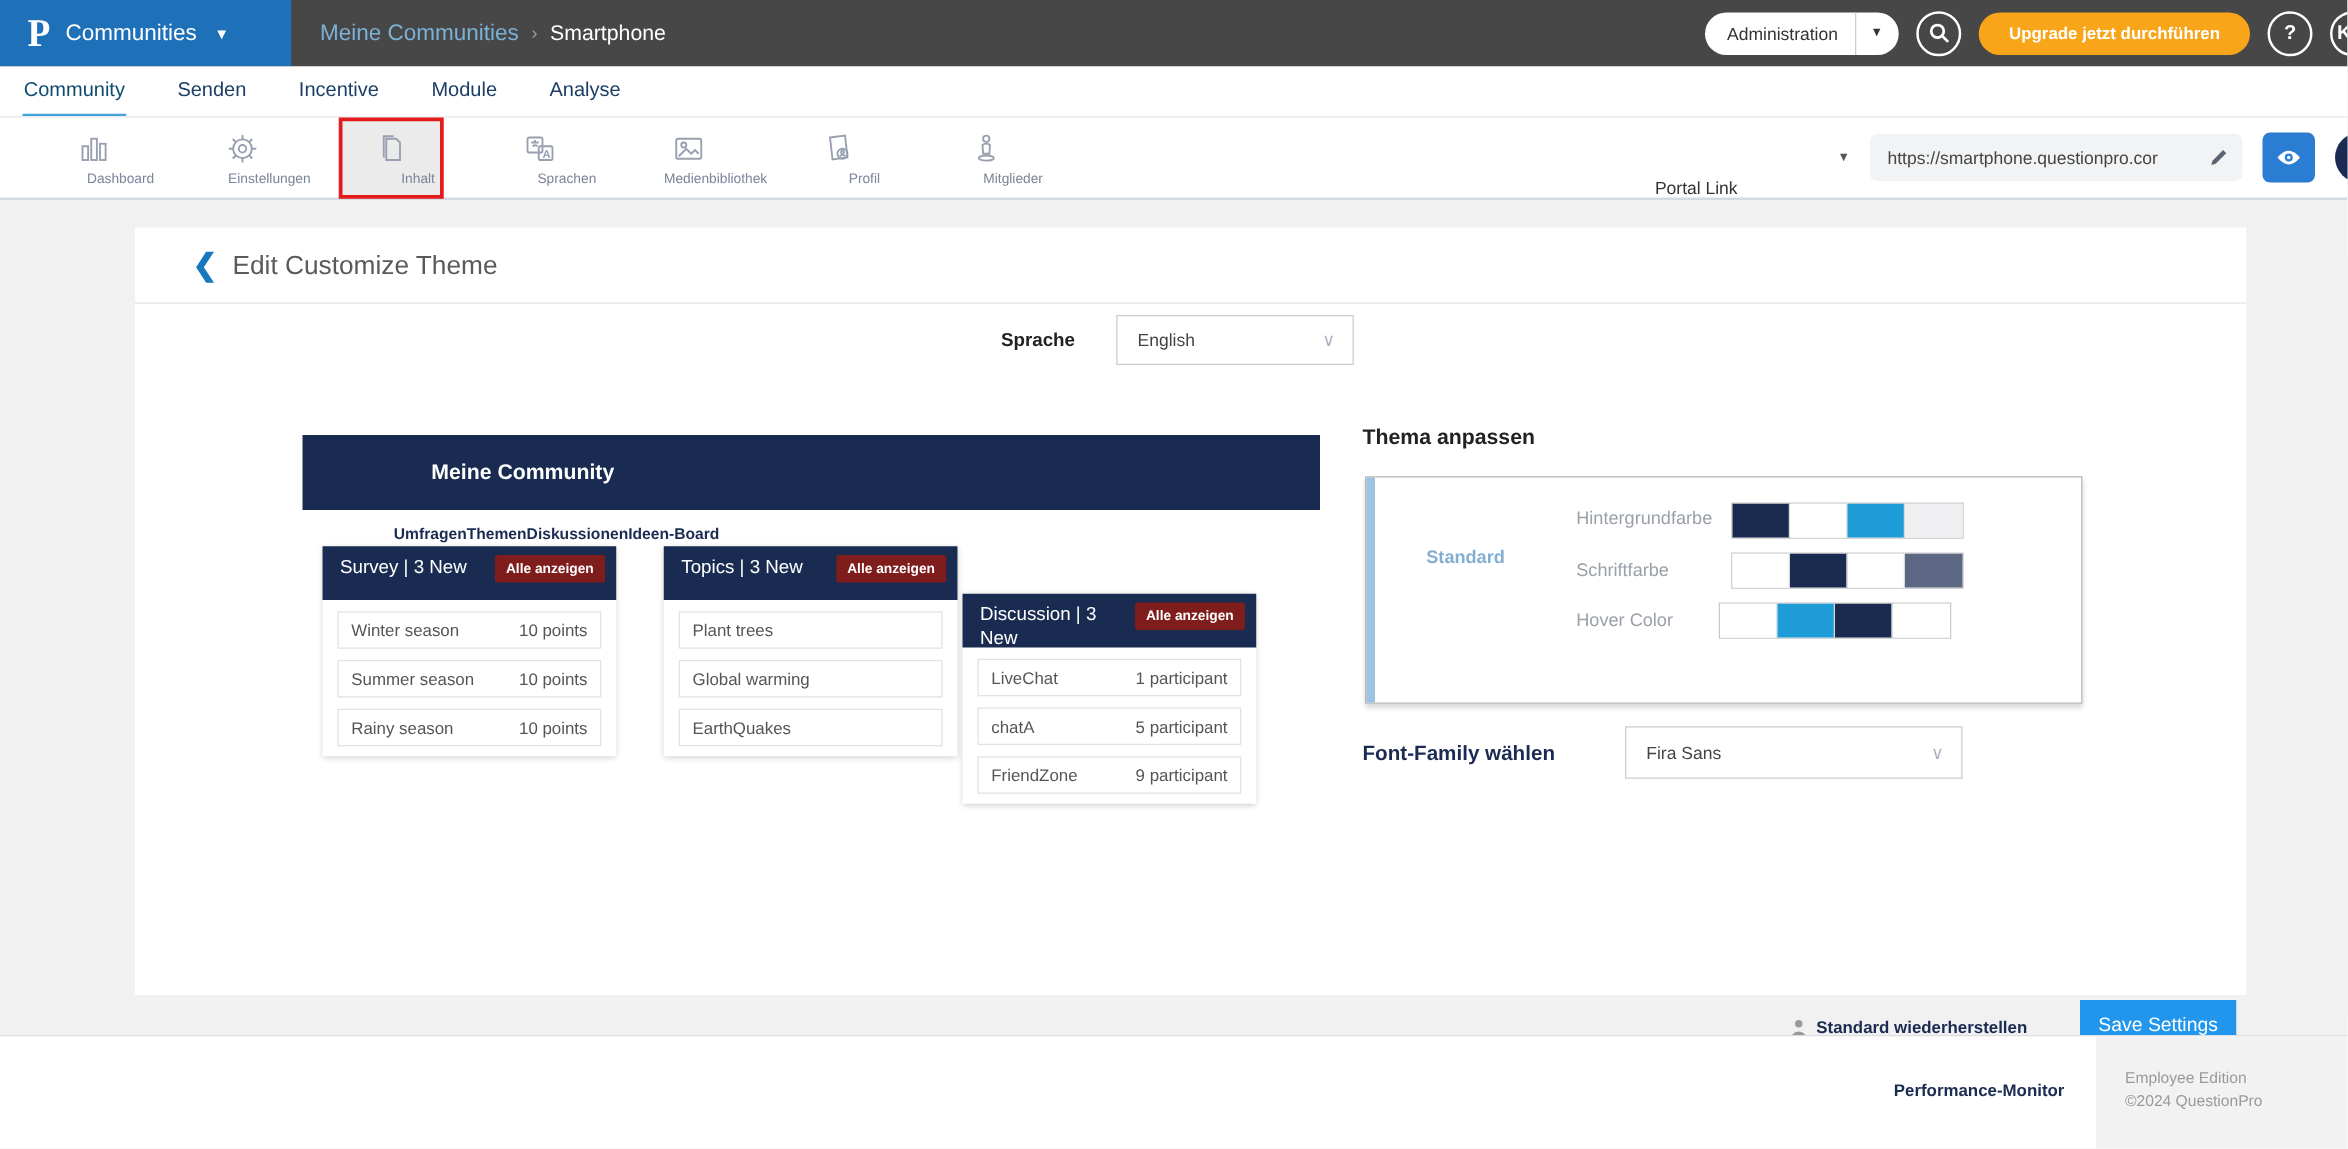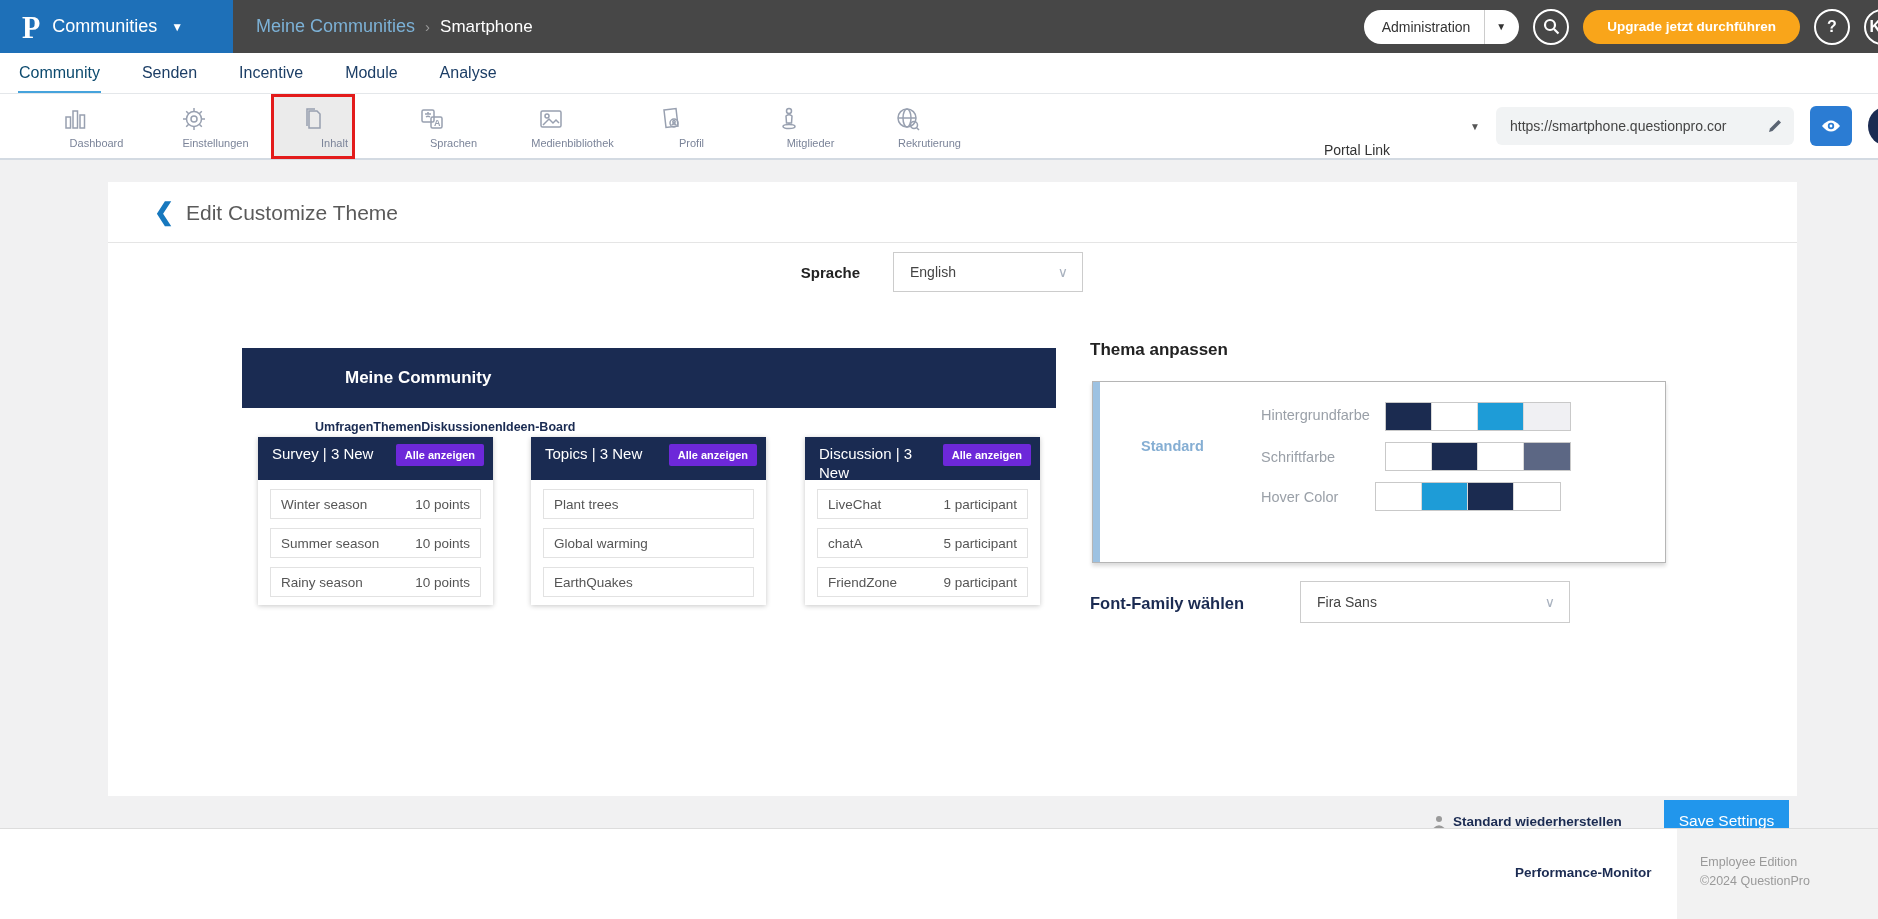--- a/index.html
+++ b/index.html
@@ -84,25 +84,25 @@
 
   
   .preview-header { position:absolute; left:134px; top:166px; width:814px; height:60px;
     background:#1a2b52; display:flex; align-items:center; }
   .preview-title { color:#fff; font-weight:bold; font-size:17px; margin-left:103px; }
   .preview-nav { position:absolute; left:207px; top:238px; display:flex; }
   .preview-nav span { color:#1a2b52; font-weight:bold; font-size:12.5px; cursor:pointer; }
 
   .mini-card { position:absolute; top:255px; width:235px; height:168px; background:#fff;
     box-shadow:0 1px 5px rgba(0,0,0,0.22); }
-  .mc-1 { left:150px; } .mc-2 { left:423px; } .mc-3 { left:697px; }
+  .mc-1 { left:150px; } .mc-2 { left:423px; } .mc-3 { left:662px;margin-top:38px; }
   .mc-header { height:43px; background:#1a2b52; display:flex; align-items:flex-start;
     justify-content:space-between; padding:7px 9px 0 14px; overflow:hidden; }
   .mc-title { color:#fff; font-size:15px; line-height:19px; max-width:125px; }
-  .mc-action { background:#6d28d9; color:#fff; font-size:11px; font-weight:bold;
+  .mc-action { background:#7f1d1d; color:#fff; font-size:11px; font-weight:bold;
     border:none; padding:5px 9px; border-radius:2px; cursor:pointer; white-space:nowrap; }
   .mc-body { padding:9px 12px 0 12px; }
   .mc-item { border:1px solid #e2e2e2; height:30px; display:flex; align-items:center;
     justify-content:space-between; padding:0 10px; margin-bottom:9px; cursor:pointer; }
   .mc-item span { font-size:13.5px; color:#555; }
 
   
   .theme-title { position:absolute; left:982px; top:158px; font-size:17px;
     font-weight:bold; color:#222; }
   .theme-panel { position:absolute; left:984px; top:199px; width:574px; height:182px;
@@ -239,30 +239,20 @@
     </div>
     <div class="tool-item">
       <svg width="30" height="30" viewBox="0 0 30 30">
         <circle cx="15" cy="7" r="2.5"></circle>
         <path d="M12 12 Q15 9.5 18 12 L17.5 19 L12.5 19 Z"></path>
         <ellipse cx="15" cy="22.5" rx="6" ry="2"></ellipse>
         <line x1="15" y1="19" x2="15" y2="21"></line>
       </svg>
       <span class="t-label">Mitglieder</span>
     </div>
-    <div class="tool-item">
-      <svg width="30" height="30" viewBox="0 0 30 30">
-        <circle cx="14" cy="14" r="9"></circle>
-        <ellipse cx="14" cy="14" rx="4" ry="9"></ellipse>
-        <line x1="5" y1="14" x2="23" y2="14"></line>
-        <circle cx="21" cy="21" r="3.5"></circle>
-          <line x1="23.5" y1="23.5" x2="26" y2="26"></line>
-      </svg>
-      <span class="t-label">Rekrutierung</span>
-    </div>
   </div>
   <div class="portal-area">
     <span class="portal-label">Portal Link</span>
     <span class="portal-caret">▼</span>
     <div class="url-pill">
       <span class="url-text">https://smartphone.questionpro.cor</span>
       <svg width="18" height="18" viewBox="0 0 18 18">
         <path d="M3 15 L4 11.5 L12.5 3 L15 5.5 L6.5 14 Z" fill="#5a6472" stroke="none"></path>
       </svg>
     </div>

